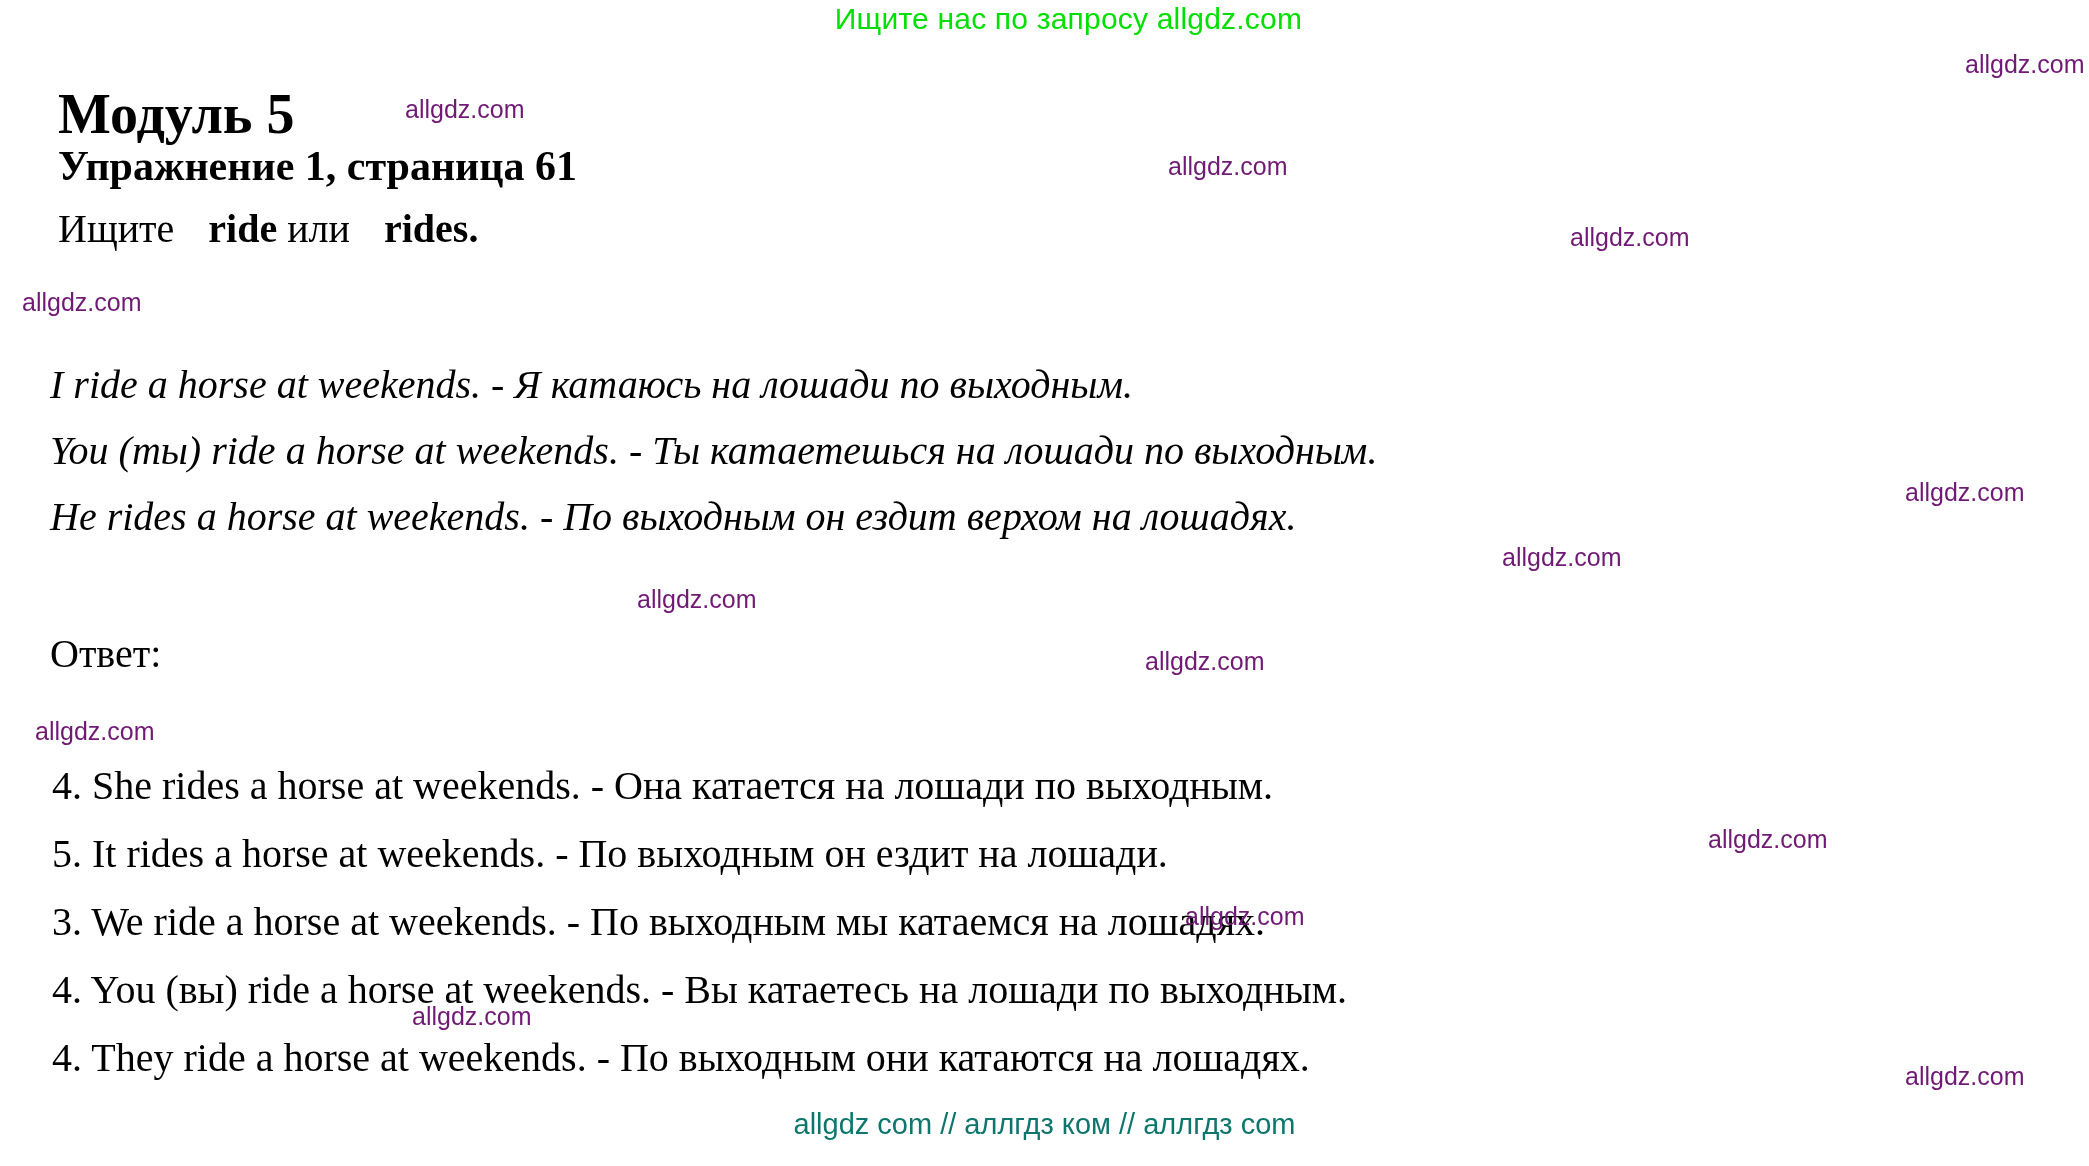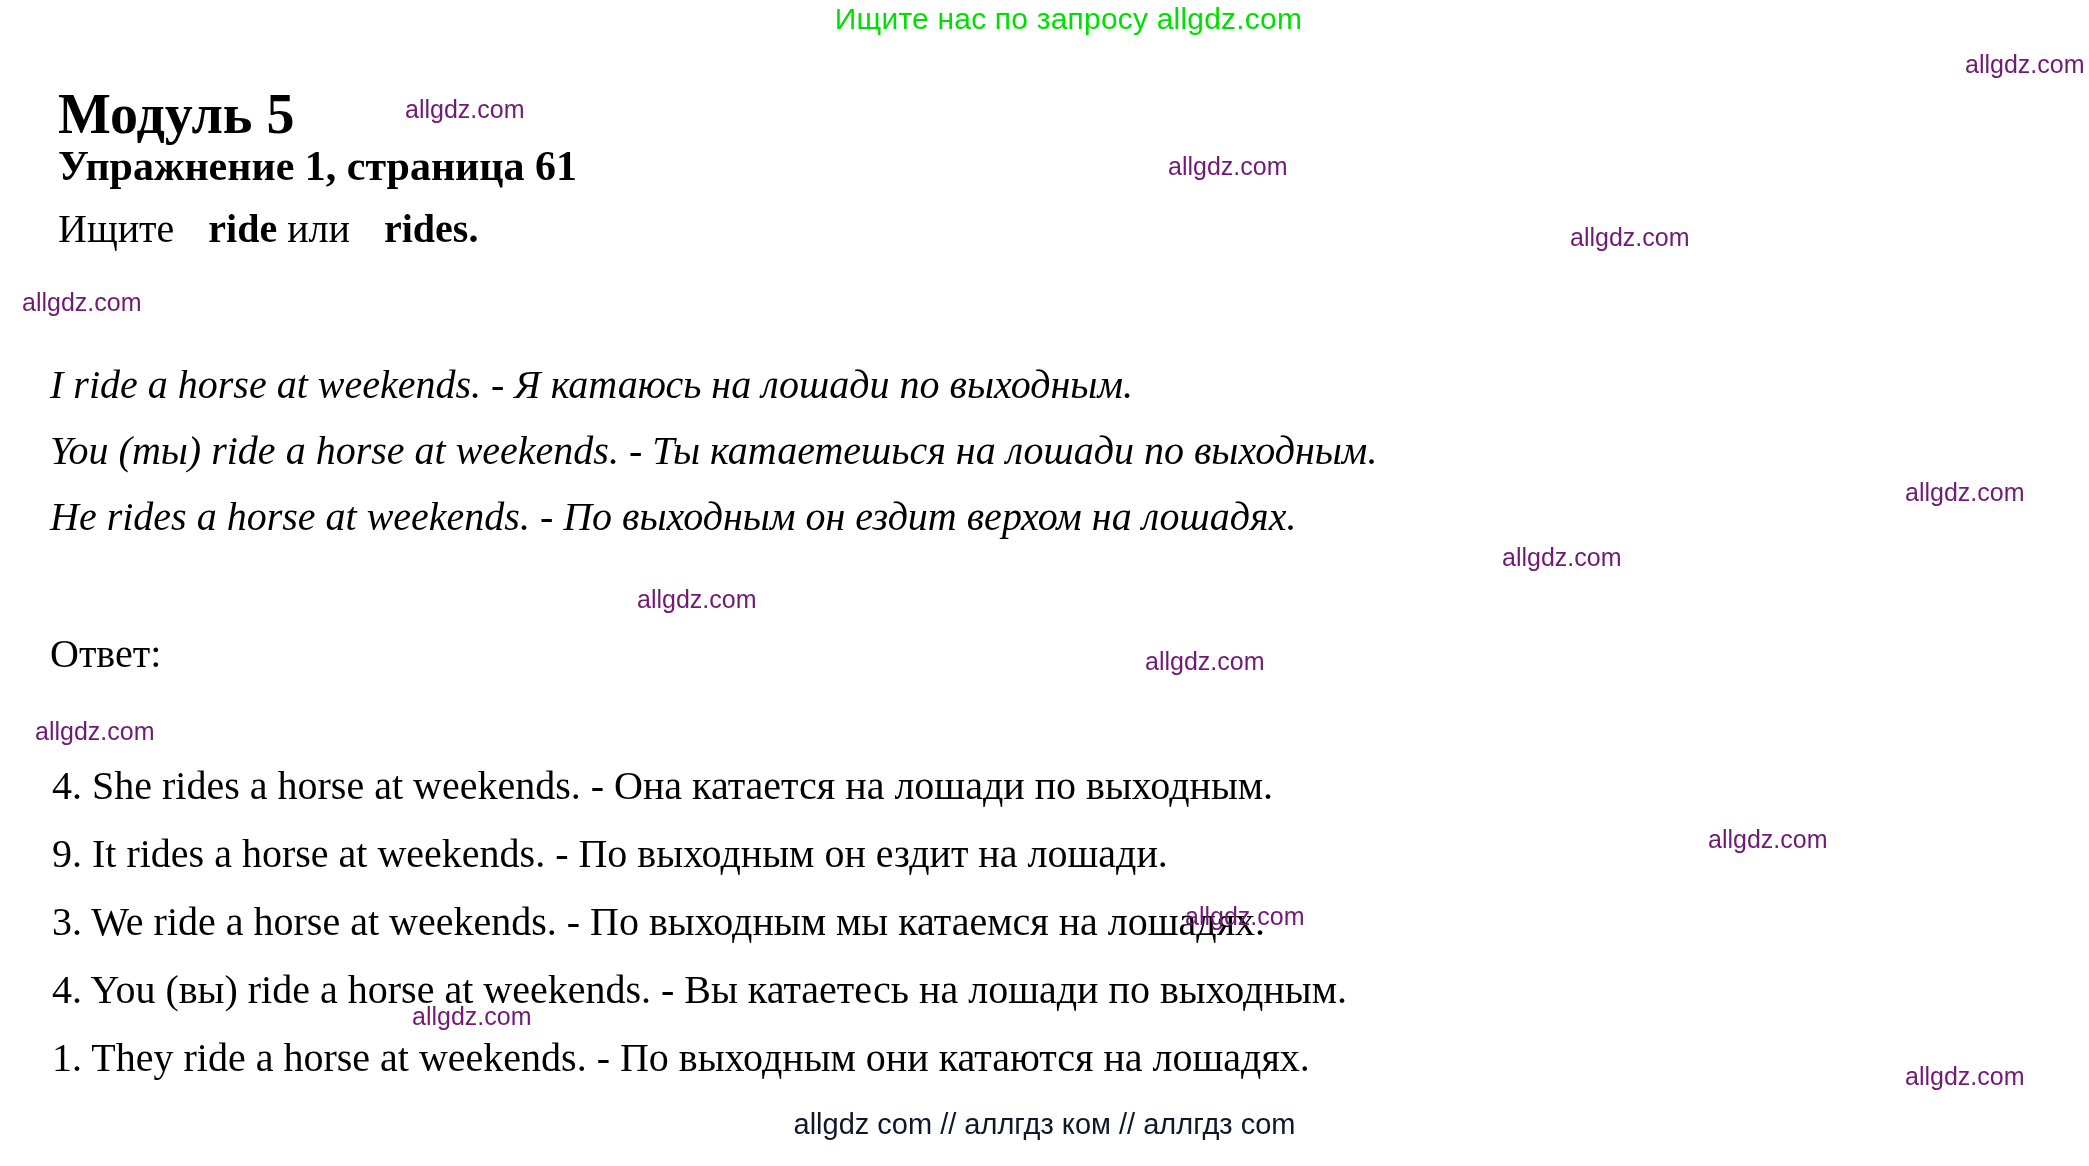--- a/index.html
+++ b/index.html
@@ -123,27 +123,27 @@
   <div class="examples">
     <div class="line">I ride a horse at weekends. - Я катаюсь на лошади по выходным.</div>
     <div class="line">You (ты) ride a horse at weekends. - Ты катаетешься на лошади по выходным.</div>
     <div class="line">He rides a horse at weekends. - По выходным он ездит верхом на лошадях.</div>
   </div>
 
   <div class="answer-label">Ответ:</div>
 
   <div class="answers">
     <div class="line">4. She rides a horse at weekends. - Она катается на лошади по выходным.</div>
-    <div class="line">9. It rides a horse at weekends. - По выходным он ездит на лошади.</div>
+    <div class="line">5. It rides a horse at weekends. - По выходным он ездит на лошади.</div>
     <div class="line">3. We ride a horse at weekends. - По выходным мы катаемся на лошадях.</div>
     <div class="line">4. You (вы) ride a horse at weekends. - Вы катаетесь на лошади по выходным.</div>
-    <div class="line">1. They ride a horse at weekends. - По выходным они катаются на лошадях.</div>
+    <div class="line">4. They ride a horse at weekends. - По выходным они катаются на лошадях.</div>
   </div>
 
-  <div class="footer" style="color: #0f172a;">allgdz com  //  аллгдз ком  //  аллгдз com</div>
+  <div class="footer" style="color: #0f766e;">allgdz com  //  аллгдз ком  //  аллгдз com</div>
 
   <div>
     <div class="wm" style="left: 1965px; top: 50px;">allgdz.com</div>
     <div class="wm" style="left: 405px; top: 95px;">allgdz.com</div>
     <div class="wm" style="left: 1168px; top: 152px;">allgdz.com</div>
     <div class="wm" style="left: 1570px; top: 223px;">allgdz.com</div>
     <div class="wm" style="left: 22px; top: 288px;">allgdz.com</div>
     <div class="wm" style="left: 1905px; top: 478px;">allgdz.com</div>
     <div class="wm" style="left: 1502px; top: 543px;">allgdz.com</div>
     <div class="wm" style="left: 637px; top: 585px;">allgdz.com</div>

